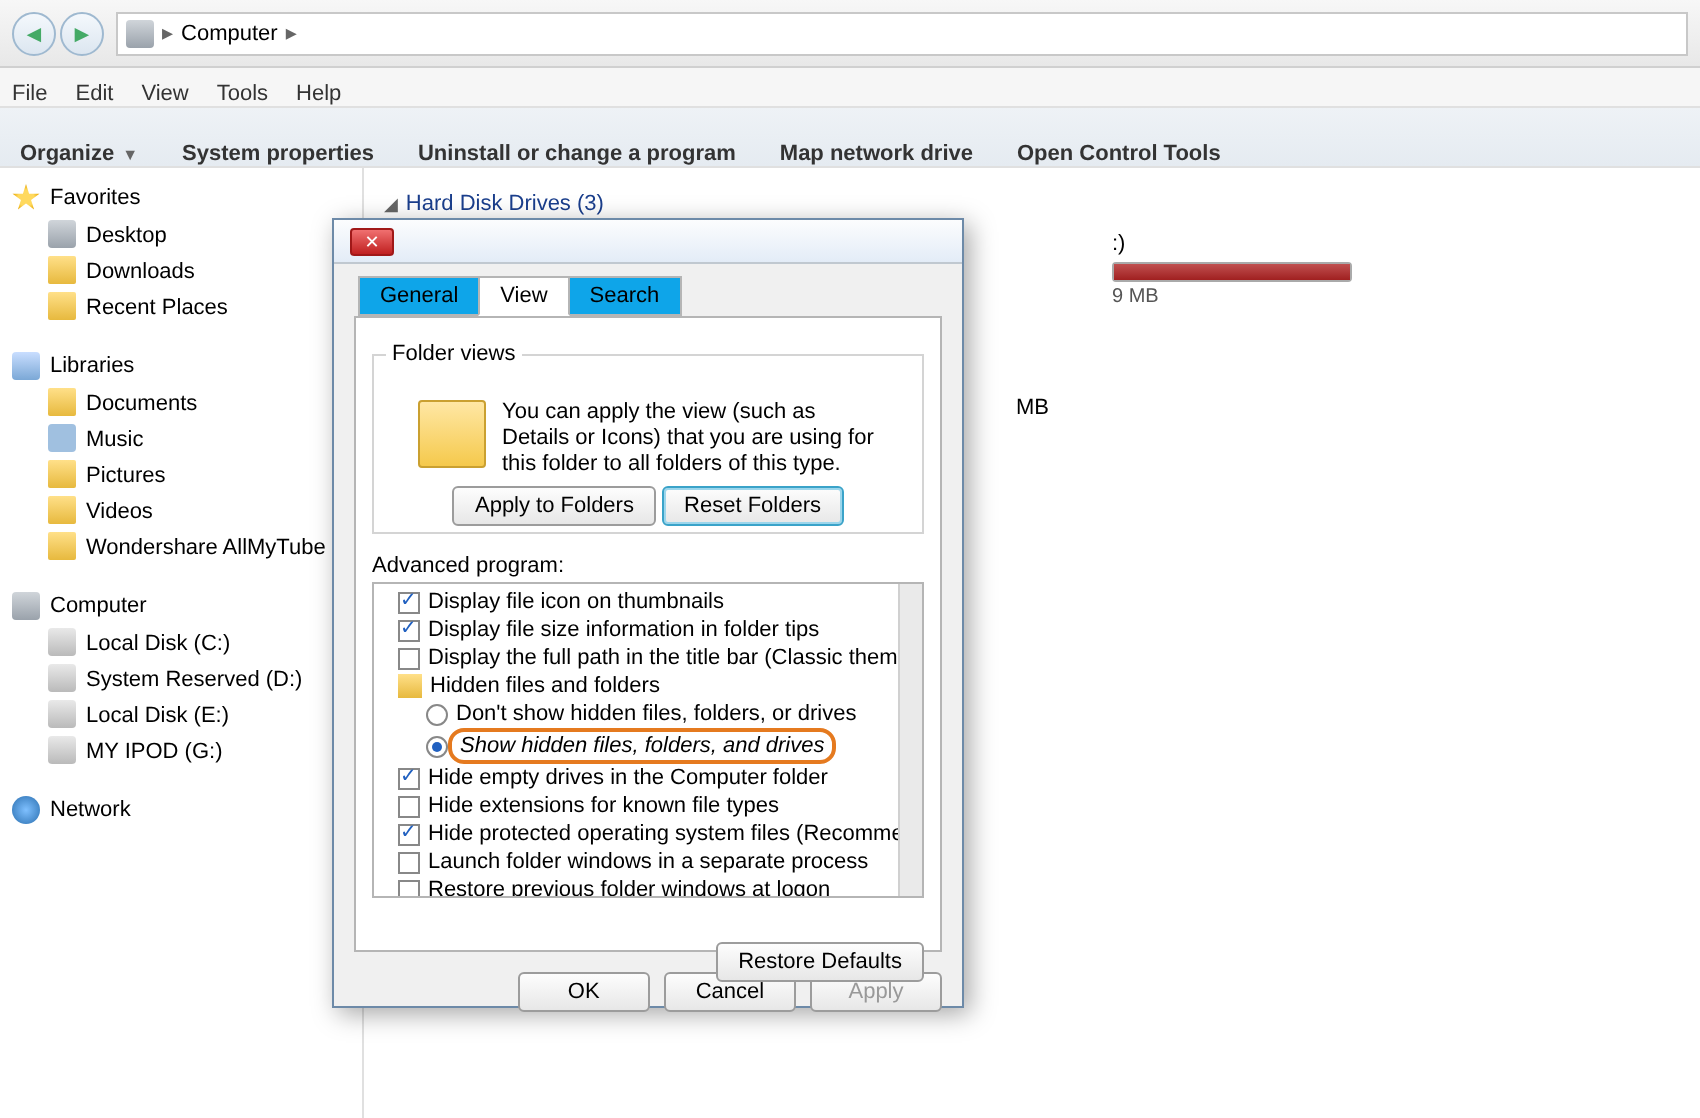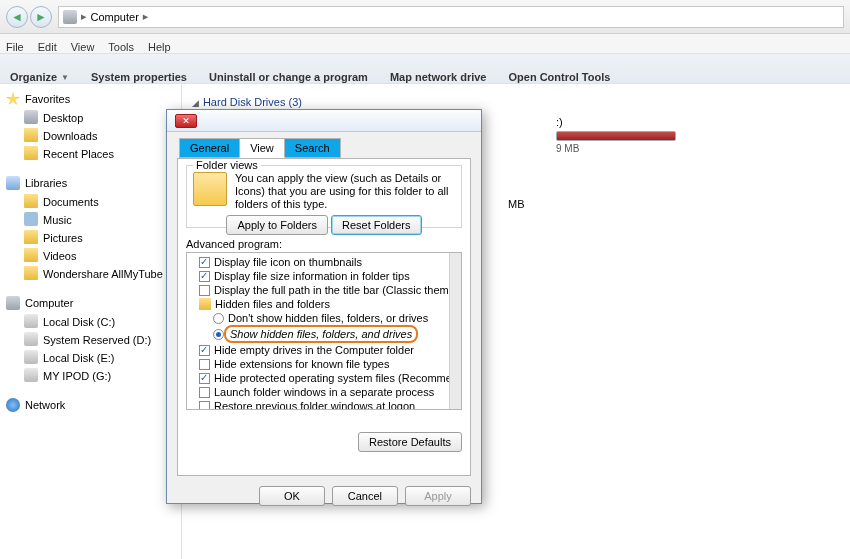--- a/index.html
+++ b/index.html
@@ -45,21 +45,21 @@
 
 
 .dlg { position: absolute; left: 166px; top: 109px; width: 316px; height: 395px; background: #f0f0f0; border: 1px solid #6d8aa8; box-shadow: 3px 3px 12px rgba(0,0,0,.35); }
 .dlg-title { height: 22px; background: linear-gradient(#fcfdfe,#e3ecf7); border-bottom: 1px solid #c0c8d0; display: flex; align-items: center; padding: 0 4px 0 8px; }
 .dlg-title span { flex: 1; }
 .closebtn { width: 22px; height: 14px; background: linear-gradient(#f07070,#c02020); border: 1px solid #a01818; border-radius: 2px; color: #fff; font-size: 9px; text-align: center; line-height: 12px; }
 .tabs { display: flex; padding: 6px 6px 0 12px; }
 .tab { padding: 3px 10px; border: 1px solid #b5b5b5; background: #0ea5e9; margin-right: -1px; }
 .tab.active { background: #fff; border-bottom-color: #fff; position: relative; z-index: 2; }
 .tabpane { background: #fff; border: 1px solid #b5b5b5; margin: 0 10px 6px 10px; height: 318px; padding: 6px 8px; position: relative; }
-.fvbox { border: 1px solid #d4d4d4; padding: 6px; height: 63px; position: relative; margin-bottom: 10px; }
+.fvbox { border: 1px solid #d4d4d4; padding: 22px; height: 90px; position: relative; margin-bottom: 10px; margin-top: 12px; }
 .fvbox-lbl { position: absolute; top: -7px; left: 6px; background: #fff; padding: 0 3px; font-size: 11px; }
 .fvbox-inner { display: flex; gap: 8px; }
 .fvicon { width: 34px; height: 34px; background: linear-gradient(#ffe7a4,#f5c94c); border: 1px solid #caa030; border-radius: 2px; }
 .fvtext { flex: 1; font-size: 11px; line-height: 13px; }
 .fvbtns { text-align: center; margin-top: 4px; }
 .btn { display: inline-block; min-width: 90px; padding: 3px 10px; border: 1px solid #9c9c9c; background: linear-gradient(#fdfdfd,#e7e7e7); border-radius: 3px; text-align: center; font-size: 11px; }
 .btn.accent { border: 1px solid #3aa3c9; box-shadow: 0 0 0 1px #9cd6ec inset; }
 .advlabel { margin-bottom: 2px; }
 .advbox { border: 1px solid #b5b5b5; background: #fff; height: 158px; overflow: hidden; position: relative; padding: 2px 14px 2px 4px; }
 .advbox .scrollbar { position: absolute; right: 0; top: 0; bottom: 0; width: 12px; background: #eaeaea; border-left: 1px solid #d0d0d0; }

